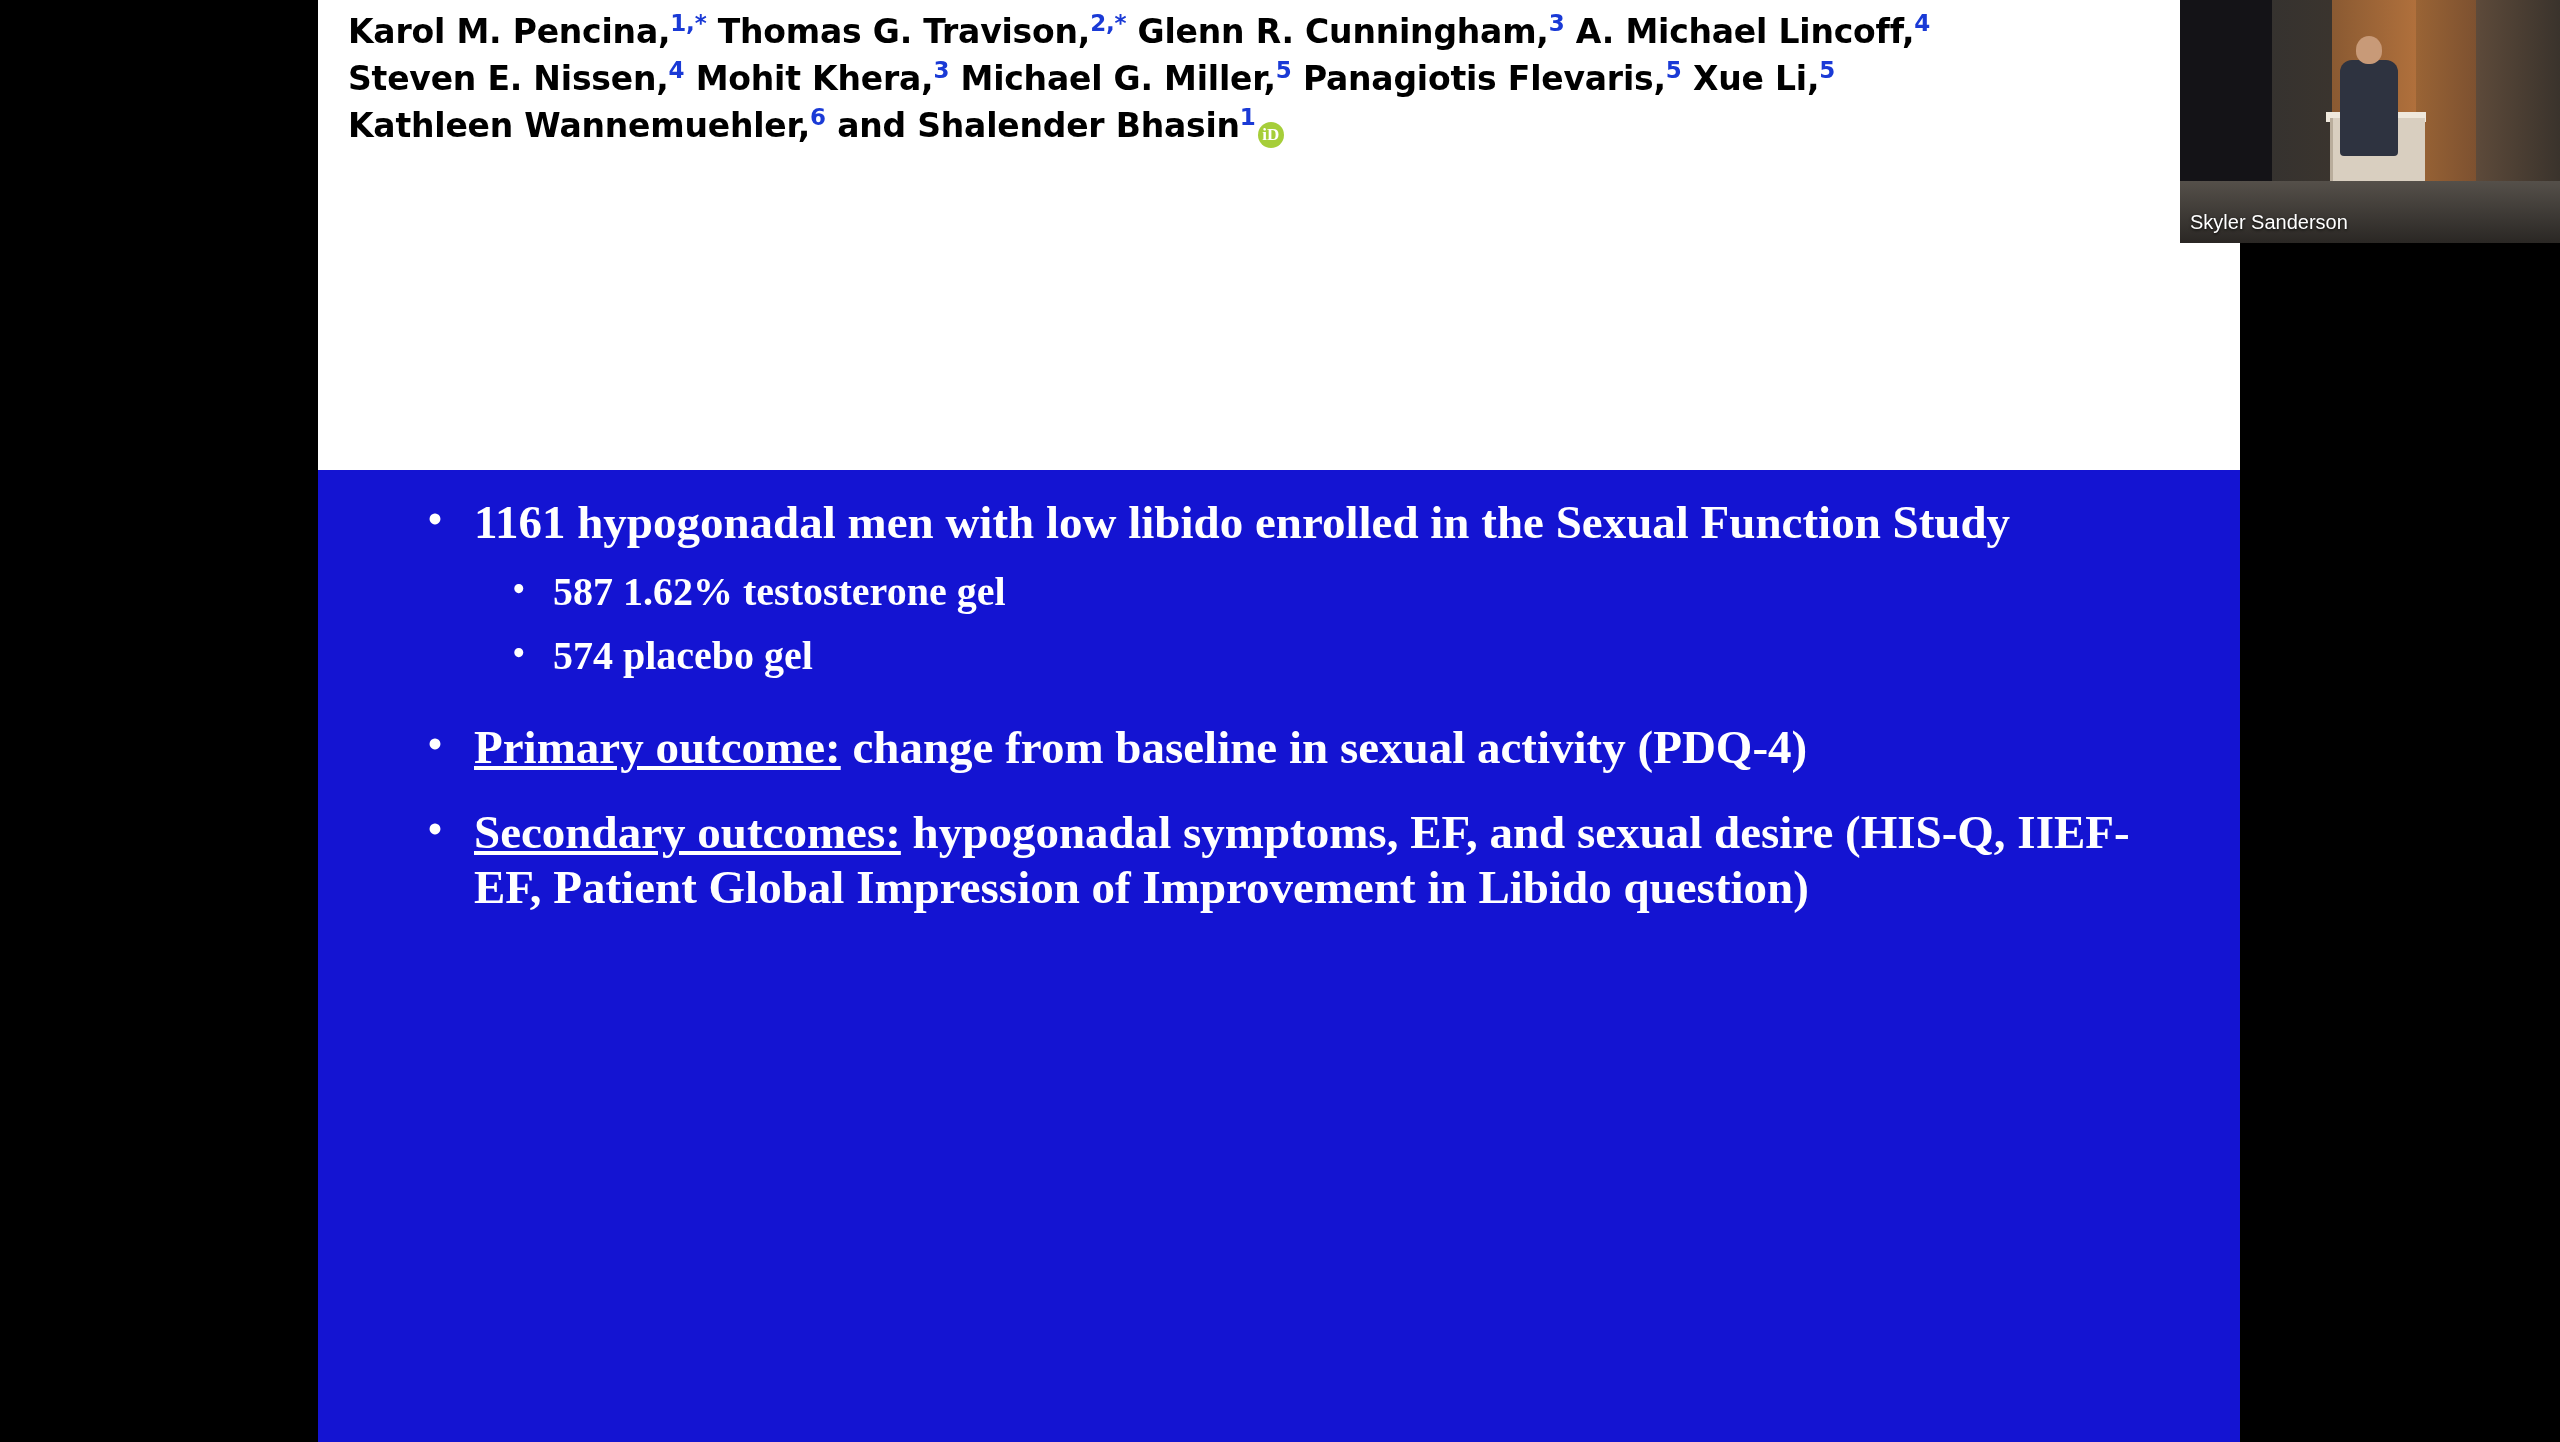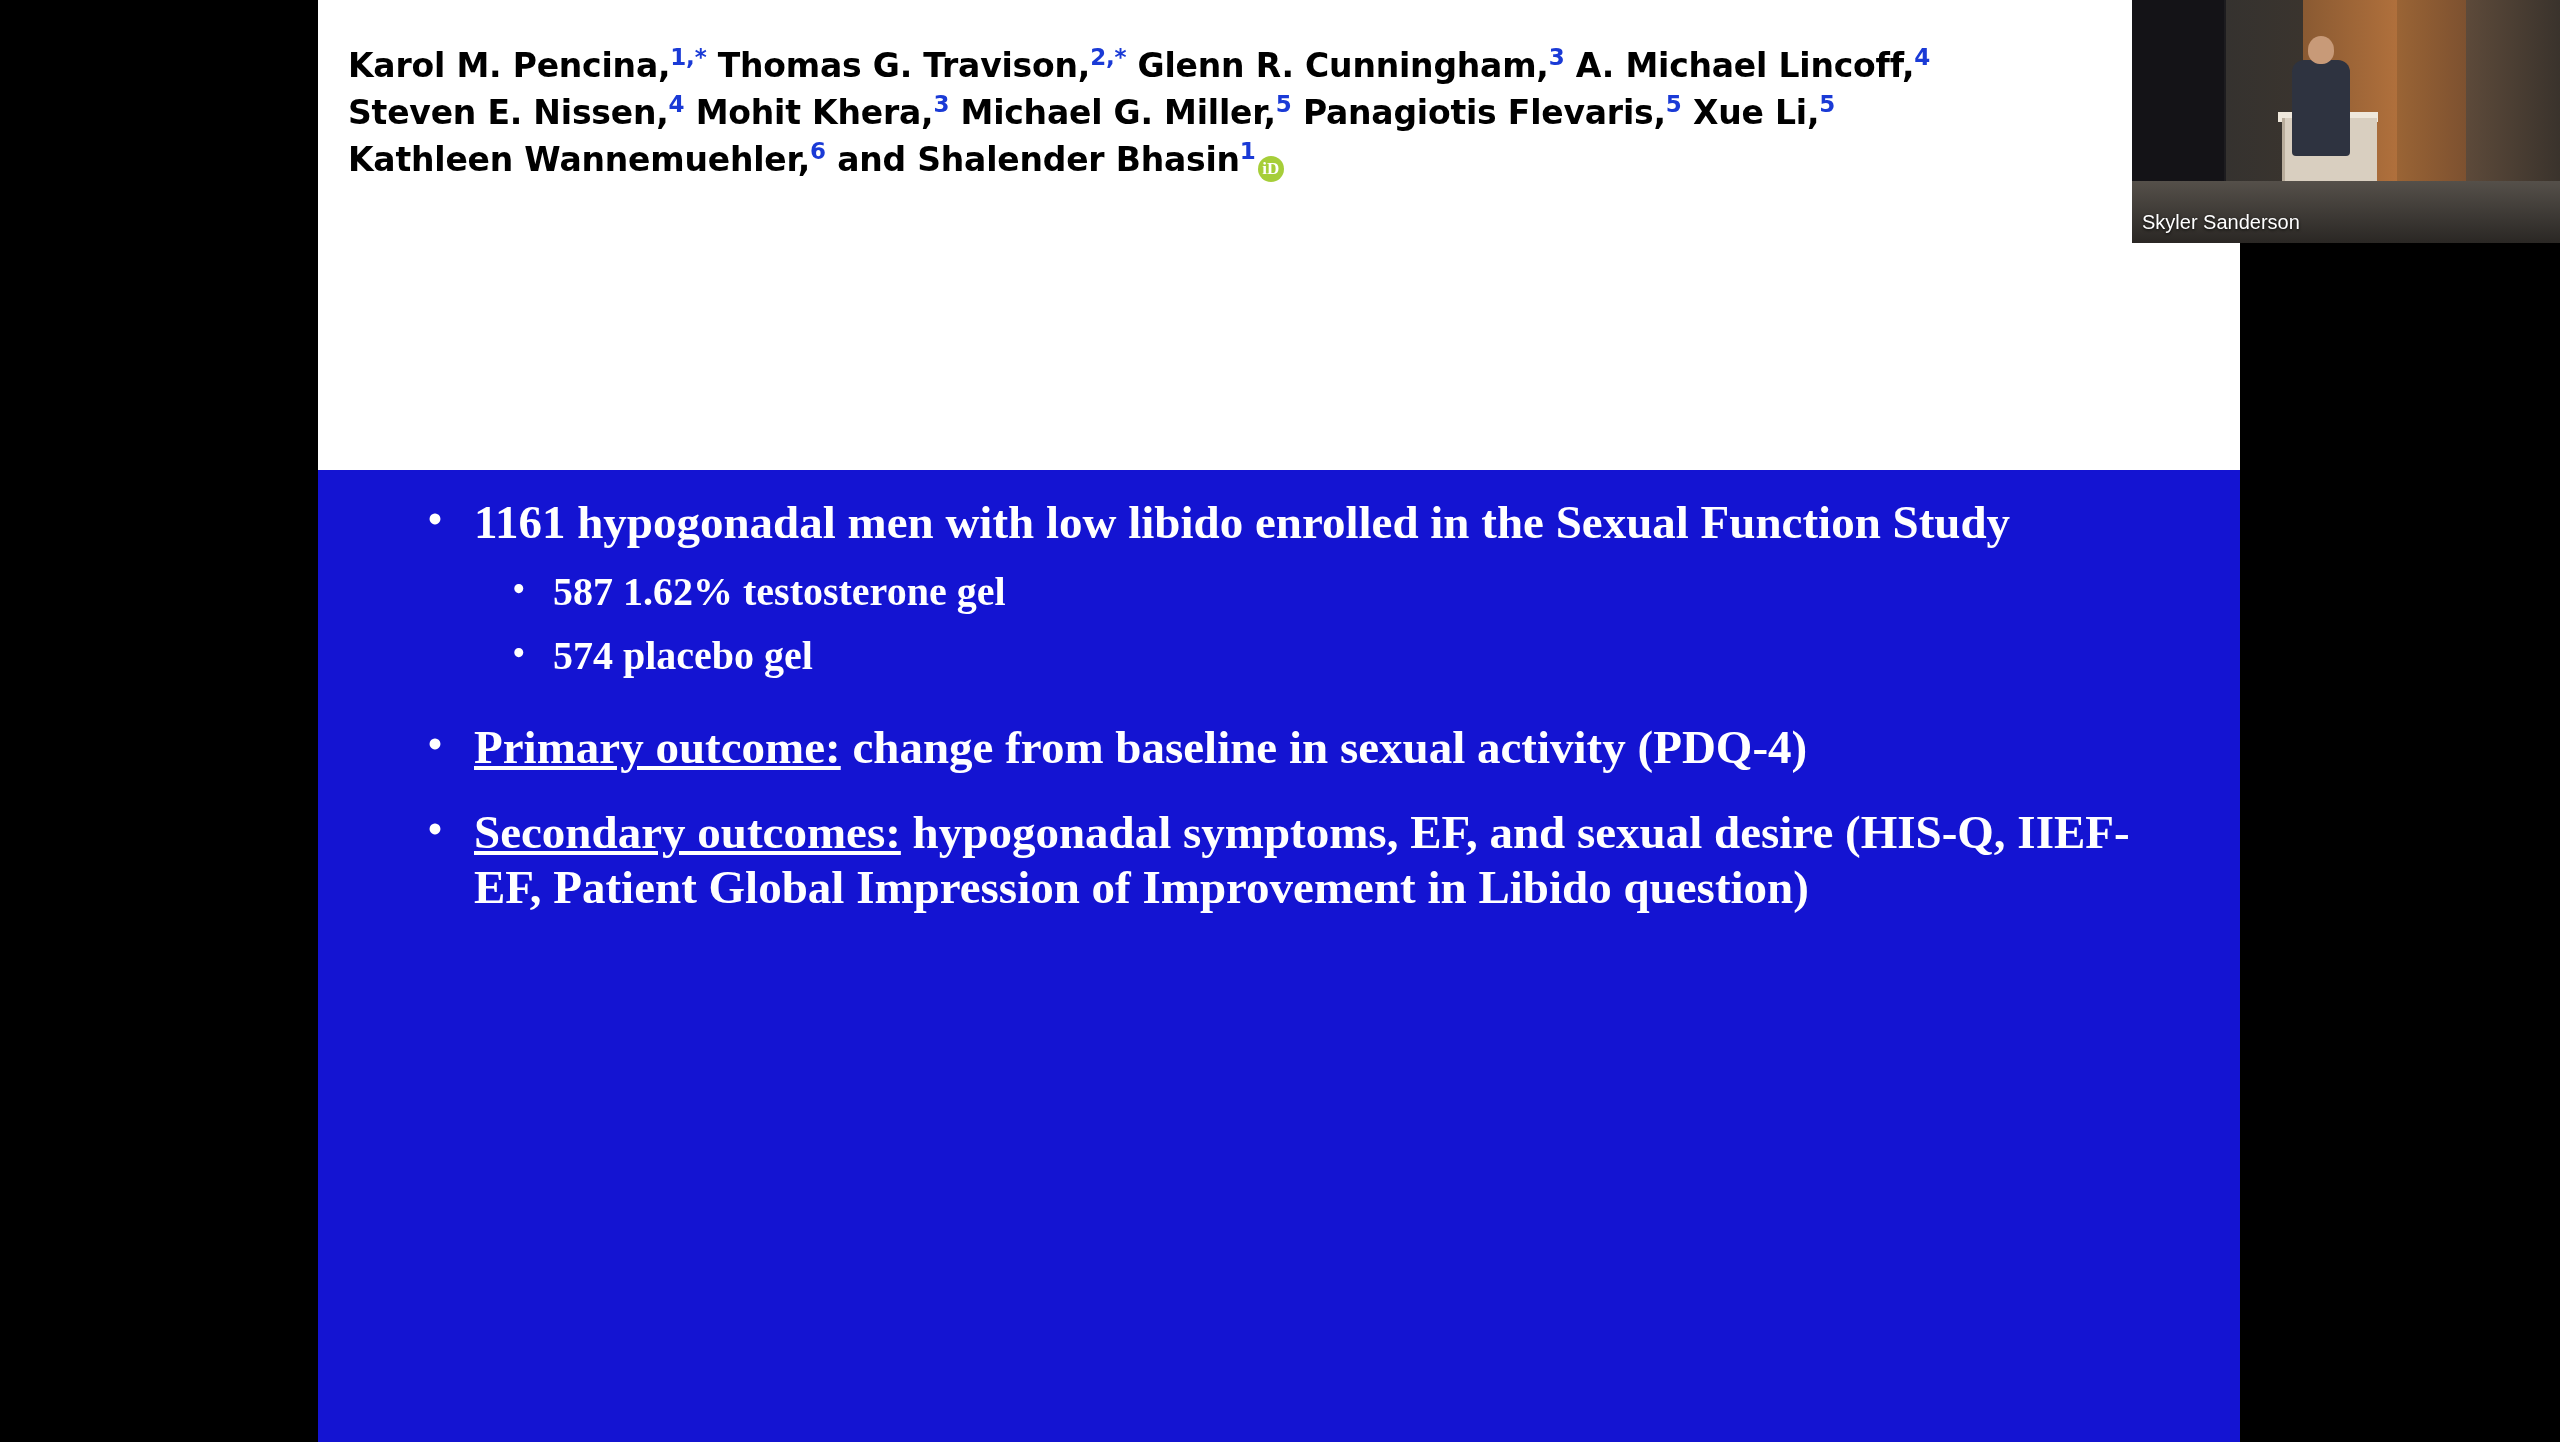--- a/index.html
+++ b/index.html
@@ -53,21 +53,20 @@
     padding-top: 4px;
     white-space: pre-line;
   }
 
   #authors {
     font-family: "DejaVu Sans", sans-serif;
     font-weight: bold;
     font-size: 33px;
     line-height: 1.36;
     color: #000000;
-    margin-top: 34px;
     letter-spacing: -0.2px;
   }
   #authors sup {
     color: #1a3ad6;
     font-size: 23px;
     vertical-align: super;
     font-weight: bold;
   }
 
   .orcid {
@@ -139,21 +138,21 @@
     font-family: "Liberation Serif", serif;
     font-weight: bold;
     font-size: 33px;
   }
 
   
   #webcam {
     position: absolute;
     right: 0px;
     top: 0px;
-    width: 428px;
+    width: 380px;
     height: 243px;
     overflow: hidden;
     background: #6d28d9;
     text-align: center;
   }
   
   #cam-bg {
     position: absolute;
     inset: 0;
     background:

